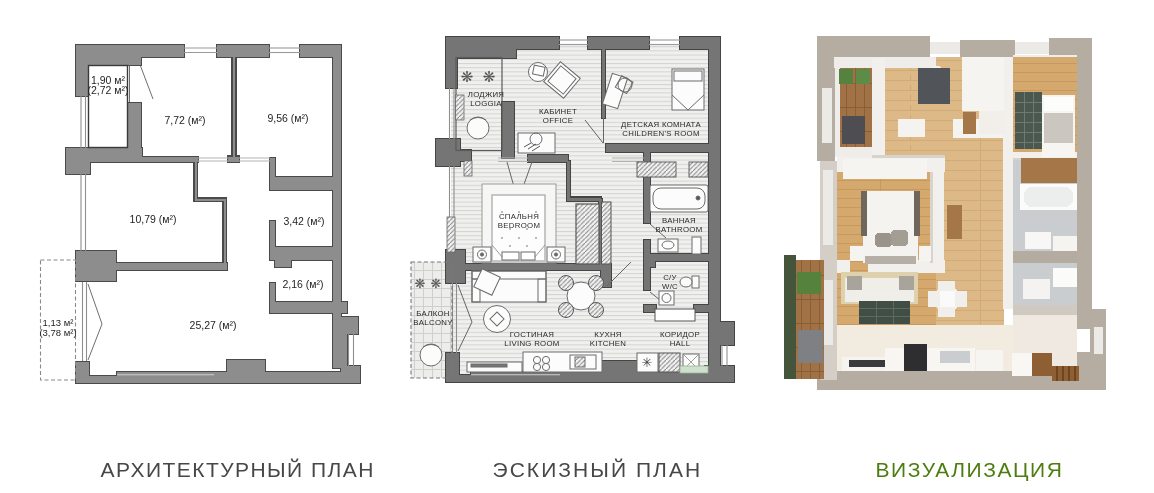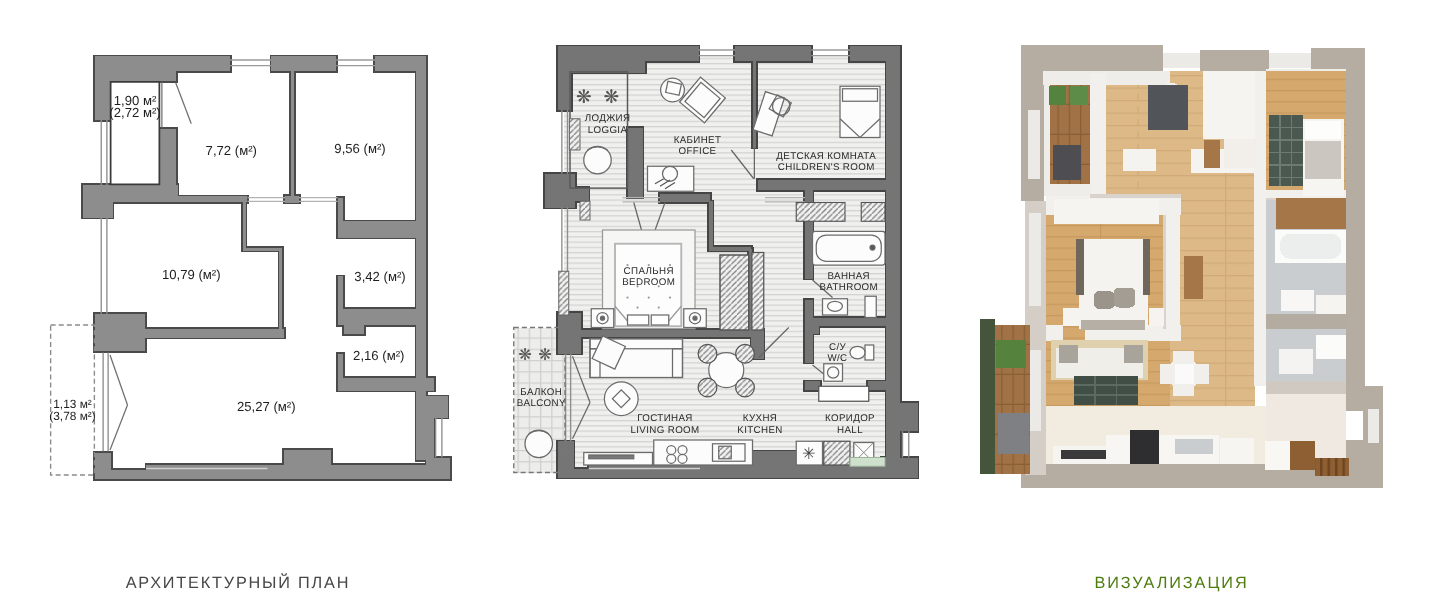--- a/index.html
+++ b/index.html
@@ -1,18 +1,18 @@
 <!DOCTYPE html>
 <html><head>
 <meta charset="utf-8">
 <style>
 html,body{margin:0;padding:0;background:#fff;}
 #canvas{position:relative;width:1154px;height:493px;background:#fff;overflow:hidden;
 font-family:"Liberation Sans", sans-serif;}
-.cap{position:absolute;font-size:13px;letter-spacing:2.2px;color:#474747;white-space:nowrap;}
+.cap{position:absolute;font-size:21px;letter-spacing:2.2px;color:#474747;white-space:nowrap;}
 </style>
 </head>
 <body>
 <div id="canvas">
 <svg width="1154" height="493" viewBox="0 0 1154 493" xmlns="http://www.w3.org/2000/svg">
 <defs>
 <pattern id="floorstripe" width="6" height="4.2" patternUnits="userSpaceOnUse">
 <rect width="6" height="4.2" fill="#f0f0ef"></rect>
 <rect y="0" width="6" height="1" fill="#d3d3d2"></rect>
 </pattern>
@@ -714,15 +714,16 @@
 
 <rect x="797" y="272" width="24" height="22" fill="#55823d"></rect>
 
 <rect x="798" y="330" width="25" height="33" fill="#7e8084"></rect>
 </g>
 
 </svg>
 
 <div class="cap" style="left:100.5px;top:458px;letter-spacing:1.45px;">АРХИТЕКТУРНЫЙ ПЛАН</div>
 
+<div class="cap" style="left:492.5px;top:458px;letter-spacing:2.05px;">ЭСКИЗНЫЙ ПЛАН</div>
 
 <div class="cap" style="left:875.5px;top:458px;letter-spacing:1.55px;color:#4d7c0f;">ВИЗУАЛИЗАЦИЯ</div>
 </div>
 
 </body></html>

